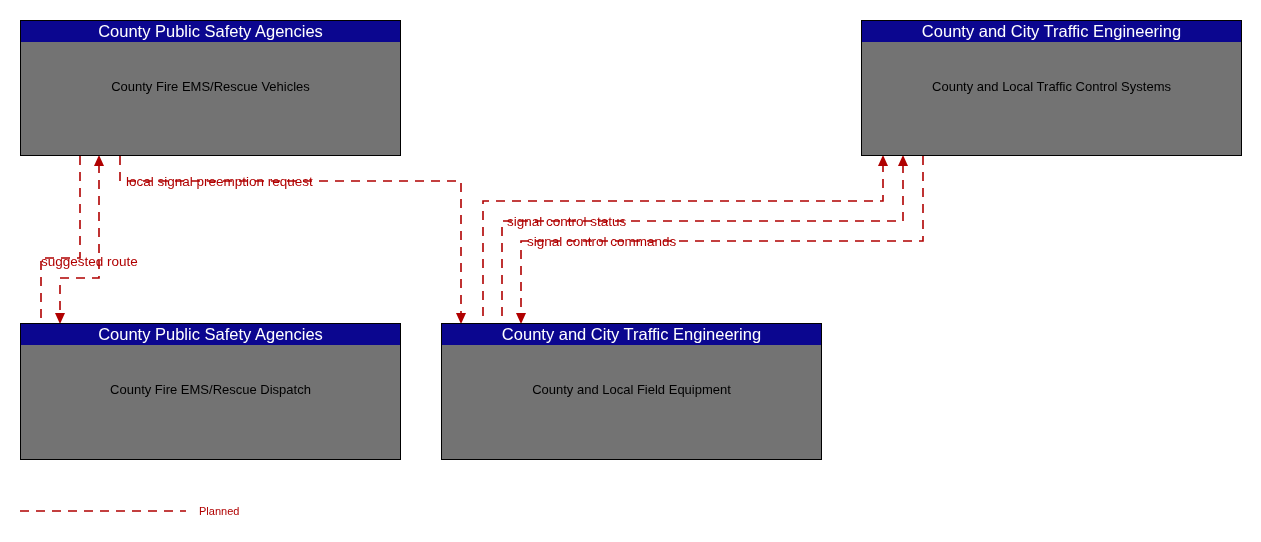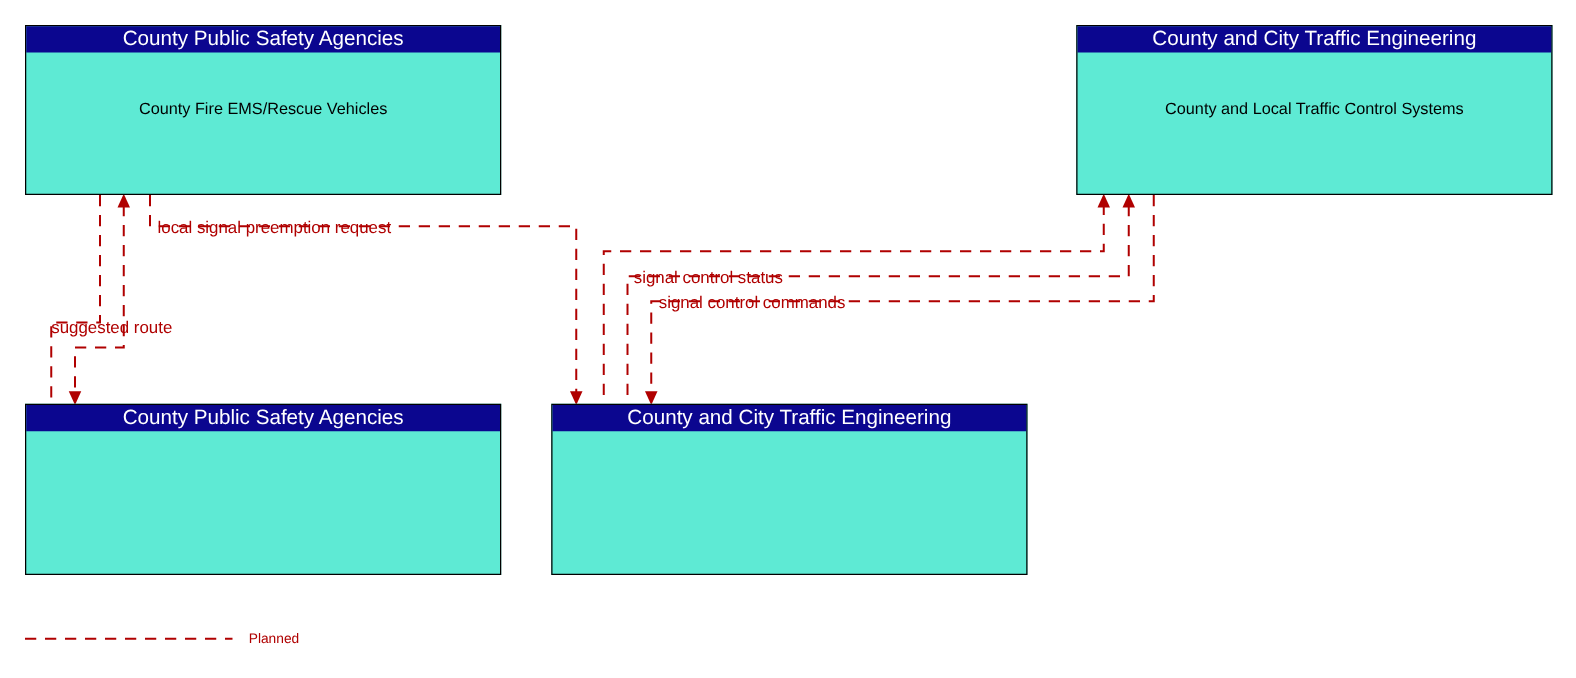--- a/index.html
+++ b/index.html
@@ -12,21 +12,21 @@
     width: 1261px;
     height: 542px;
     background: #ffffff;
     font-family: "Liberation Sans", sans-serif;
     overflow: hidden;
   }
   .node {
     position: absolute;
     box-sizing: border-box;
     border: 1px solid #000000;
-    background: #5eead4;
+    background: #737373;
   }
   .node-header {
     box-sizing: border-box;
     background: #0b068f;
     color: #ffffff;
     font-size: 16.5px;
     line-height: 21px;
     height: 21px;
     text-align: center;
     white-space: nowrap;
@@ -104,24 +104,26 @@
     <div class="node-title">County Fire EMS/Rescue Vehicles</div>
   </div>
 
   <div class="node" style="left:861px; top:20px; width:381px; height:136px;">
     <div class="node-header">County and City Traffic Engineering</div>
     <div class="node-title">County and Local Traffic Control Systems</div>
   </div>
 
   <div class="node" style="left:20px; top:323px; width:381px; height:137px;">
     <div class="node-header">County Public Safety Agencies</div>
+    <div class="node-title">County Fire EMS/Rescue Dispatch</div>
   </div>
 
   <div class="node" style="left:441px; top:323px; width:381px; height:137px;">
     <div class="node-header">County and City Traffic Engineering</div>
+    <div class="node-title">County and Local Field Equipment</div>
   </div>
 
   <div class="flow-label" style="left:126px; top:174px;text-align:right;">local signal preemption request</div>
 
 
   <div class="flow-label" style="left:507px; top:214px;text-align:center;">signal control status</div>
 
   <div class="flow-label" style="left:527px; top:234px;">signal control commands</div>
 
   <div class="flow-label" style="left:41px; top:254px;">suggested route</div>

